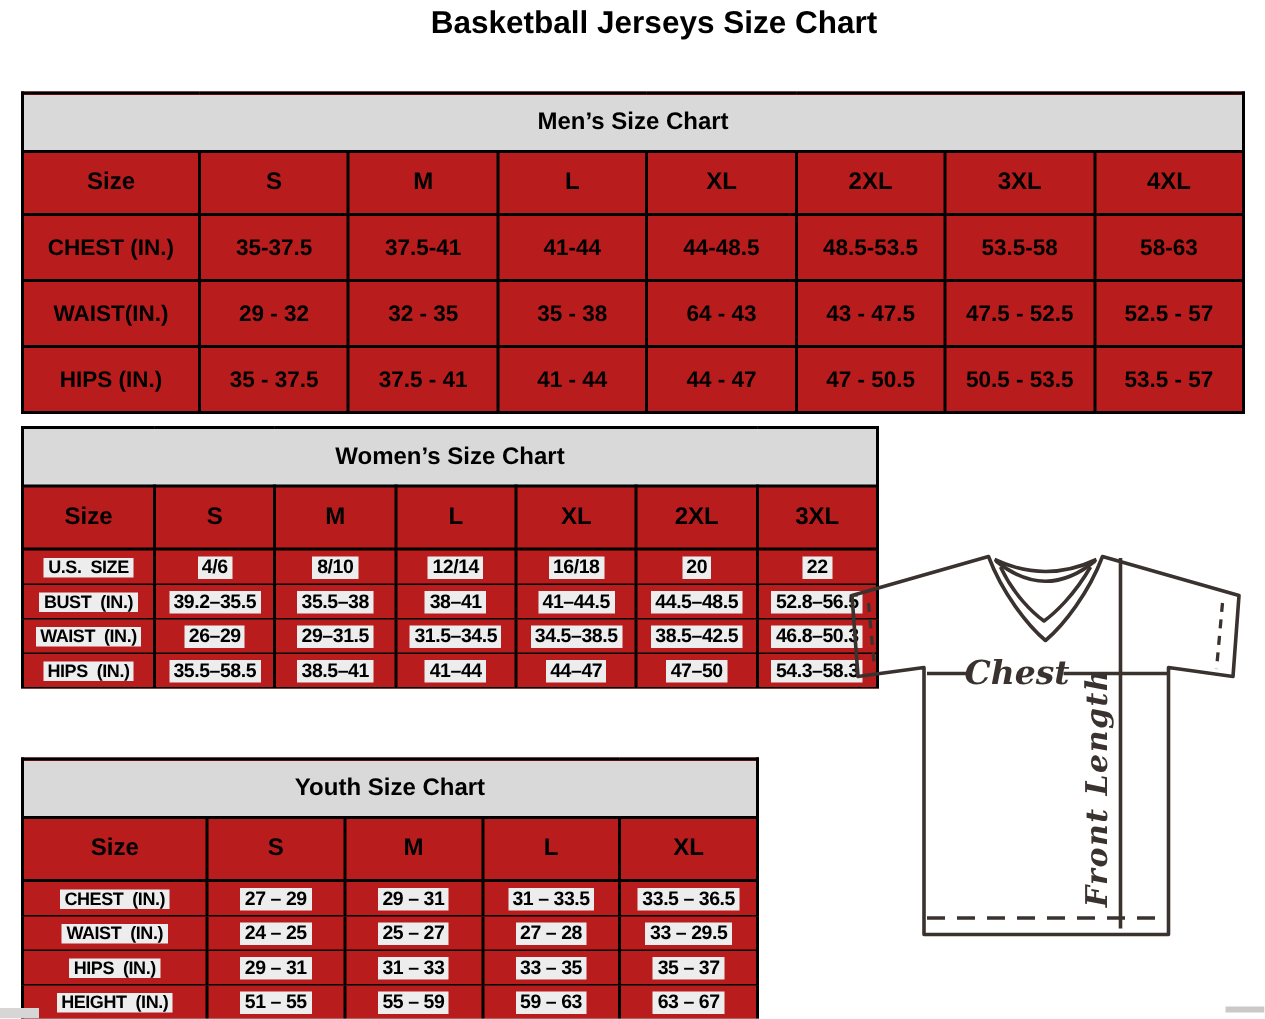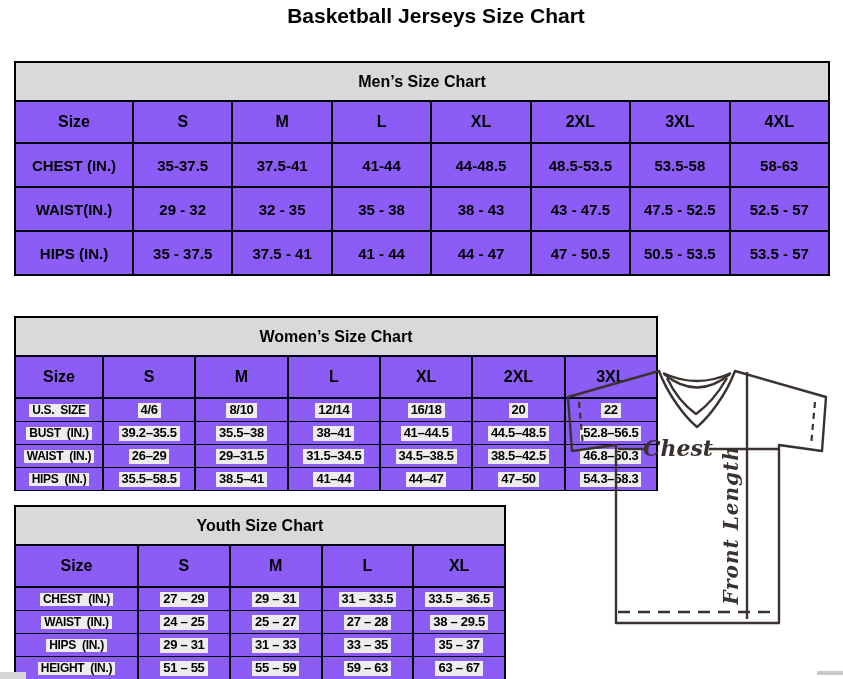--- a/index.html
+++ b/index.html
@@ -4,30 +4,30 @@
 <style>
   html,body{margin:0;padding:0;}
   body{
     width:843px;height:679px;background:#ffffff;position:relative;
     font-family:"Liberation Sans",sans-serif;color:#000;overflow:hidden;
   }
   .page-title{
     position:absolute;top:4px;left:0;width:826px;margin:0;
     text-align:center;font-size:21px;font-weight:bold;padding-left:23px;
   }
-  table{border-collapse:collapse;position:absolute;table-layout:fixed;background:#8b5cf6;}
+  table{border-collapse:collapse;position:absolute;table-layout:fixed;background:#b91c1c;}
   td{border:2px solid #000;text-align:center;vertical-align:middle;padding:0;overflow:hidden;}
   tr.sect td{background:#d9d9d9;font-size:16px;font-weight:bold;height:37px;}
   tr.hdr td{font-weight:bold;font-size:16px;height:40px;}
 
   #mens{left:14px;top:61px;width:816px;}
   #mens col.c0{width:118px;}
   #mens tr.data td{height:42px;font-size:15px;font-weight:bold;}
 
-  #womens{left:14px;top:316px;width:644px;}
+  #womens{left:14px;top:284px;width:572px;}
   #womens col.c0{width:88px;}
 
   #youth{left:14px;top:493px;width:492px;margin-top:12px;}
   #youth col.c0{width:123px;}
 
   tr.thin td{height:22px;font-size:13px;font-weight:bold;letter-spacing:-0.3px;border-width:1.5px 2px;}
   tr.thin td.lbl{font-size:12px;}
   .hl{background:#ededed;padding:0 3px;display:inline-block;line-height:1.1;text-align:right;}
   td.lbl .hl{word-spacing:3px;}
 
@@ -79,21 +79,21 @@
     <td>44-48.5</td>
     <td>48.5-53.5</td>
     <td>53.5-58</td>
     <td>58-63</td>
   </tr>
   <tr class="data">
     <td class="lbl">WAIST(IN.)</td>
     <td>29 - 32</td>
     <td>32 - 35</td>
     <td>35 - 38</td>
-    <td>38 - 43</td>
+    <td>64 - 43</td>
     <td>43 - 47.5</td>
     <td>47.5 - 52.5</td>
     <td>52.5 - 57</td>
   </tr>
   <tr class="data">
     <td class="lbl">HIPS (IN.)</td>
     <td>35 - 37.5</td>
     <td>37.5 - 41</td>
     <td>41 - 44</td>
     <td>44 - 47</td>
@@ -190,21 +190,21 @@
     <td><span class="hl">27 – 29</span></td>
     <td><span class="hl">29 – 31</span></td>
     <td><span class="hl">31 – 33.5</span></td>
     <td><span class="hl">33.5 – 36.5</span></td>
   </tr>
   <tr class="thin">
     <td class="lbl"><span class="hl">WAIST (IN.)</span></td>
     <td><span class="hl">24 – 25</span></td>
     <td><span class="hl">25 – 27</span></td>
     <td><span class="hl">27 – 28</span></td>
-    <td><span class="hl">38 – 29.5</span></td>
+    <td><span class="hl">33 – 29.5</span></td>
   </tr>
   <tr class="thin">
     <td class="lbl"><span class="hl">HIPS (IN.)</span></td>
     <td><span class="hl">29 – 31</span></td>
     <td><span class="hl">31 – 33</span></td>
     <td><span class="hl">33 – 35</span></td>
     <td><span class="hl">35 – 37</span></td>
   </tr>
   <tr class="thin">
     <td class="lbl"><span class="hl">HEIGHT (IN.)</span></td>

